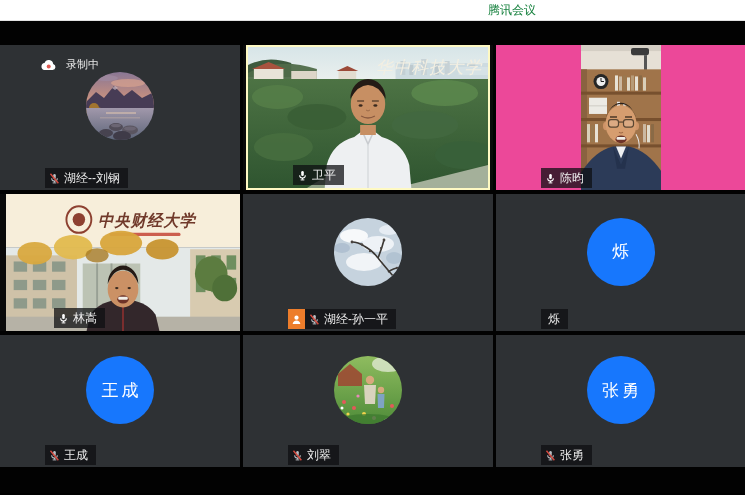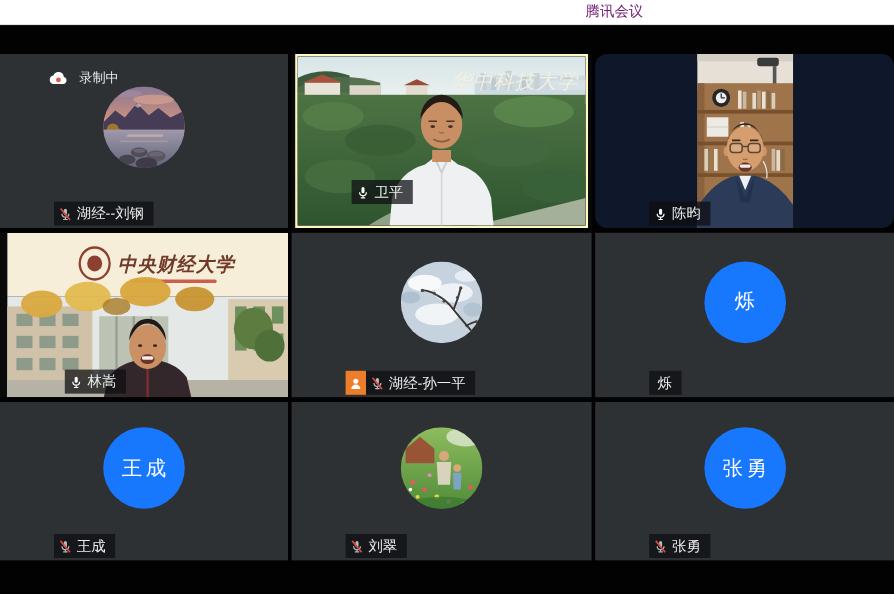--- a/index.html
+++ b/index.html
@@ -1,37 +1,37 @@
 <!DOCTYPE html>
 <html><head>
 <meta charset="utf-8">
 <style>
   html,body{margin:0;padding:0;}
   body{width:745px;height:495px;background:#000;font-family:"Liberation Sans",sans-serif;overflow:hidden;}
   .titlebar{height:20px;background:#fff;border-bottom:1px solid #e2e2e2;position:relative;}
-  .titlebar .title{position:absolute;left:512px;top:50%;transform:translate(-50%,-50%);font-size:12px;color:#701a75;white-space:nowrap;}
+  .titlebar .title{position:absolute;left:512px;top:50%;transform:translate(-50%,-50%);font-size:12px;color:#15803d;white-space:nowrap;}
   .stage{position:relative;width:745px;height:472px;background:#020202;}
   .grid{position:absolute;top:24px;left:0;display:grid;grid-template-columns:240px 250px 249px;grid-template-rows:145px 137px 132px;gap:4px 3px;}
   .tile{position:relative;background:#2e3134;overflow:hidden;}
   
   .avatar{position:absolute;left:50%;top:42%;transform:translate(-50%,-50%);width:68px;height:68px;border-radius:50%;overflow:hidden;}
   .monogram{background:#1777fd;color:#fff;display:flex;align-items:center;justify-content:center;font-size:17px;letter-spacing:3px;text-indent:3px;}
   
   .labelrow{position:absolute;left:0;bottom:2px;display:flex;align-items:stretch;z-index:5;margin-left:45px;}
   .label{display:flex;align-items:center;gap:4px;background:rgba(14,15,17,.74);padding:2px 8px 2px 4px;height:16px;}
   .label span{color:#ededed;font-size:12px;line-height:1;white-space:nowrap;}
   .badge{width:17px;background:#ed7d2b;display:flex;align-items:center;justify-content:center;}
   
   .rec{position:absolute;left:40px;top:12px;display:flex;align-items:center;gap:9px;color:#e9e9e9;font-size:11px;z-index:4;}
   
   .video-hust{position:absolute;top:0;bottom:0;left:3px;right:3px;border:2px solid #fef9c3;box-sizing:border-box;}
   .video-cufe{position:absolute;top:0;bottom:0;left:6px;right:0;}
   .portrait{position:absolute;left:50%;top:0;transform:translateX(-50%);width:80px;height:100%;}
   .fillsvg{display:block;width:100%;height:100%;}
-  .inlabel2{left:5px;bottom:20px;}
+  .inlabel2{left:5px;bottom:5px;}
   .inlabel5{left:9px;bottom:3px;}
 </style>
 </head>
 <body>
 
 <svg width="0" height="0" style="position:absolute">
   <defs>
     <g id="mic-on">
       <rect x="4.6" y="1" width="2.8" height="5.6" rx="1.4" fill="#fff"></rect>
       <path d="M2.9 5.6a3.1 3.1 0 0 0 6.2 0" fill="none" stroke="#fff" stroke-width="1.1"></path>
@@ -161,21 +161,21 @@
       <div class="labelrow inlabel2">
         <div class="label">
           <svg width="11" height="11" viewBox="0 0 12 12">
               <use href="#mic-on"></use>
             </svg>
           <span>卫平</span>
         </div>
       </div>
     </div>
 
-    <div class="tile" style="background:#0f172a;border-radius:10px;">
+    <div class="tile" style="background:#ec4899;">
       <div class="portrait">
         <svg class="fillsvg" viewBox="0 0 80 143" preserveAspectRatio="none">
           <rect width="80" height="30" fill="#e6e0d6"></rect>
           <rect width="80" height="6" fill="#d4cec4"></rect>
           <rect x="50" y="3" width="18" height="7" rx="2" fill="#3b3b3b"></rect>
           <rect x="63" y="10" width="3" height="18" fill="#555"></rect>
           <rect y="24" width="80" height="119" fill="#a0744a"></rect>
           <rect y="24" width="6" height="119" fill="#8a6240"></rect>
           <rect y="46" width="80" height="3" fill="#77502e"></rect>
           <rect y="72" width="80" height="3" fill="#77502e"></rect>

